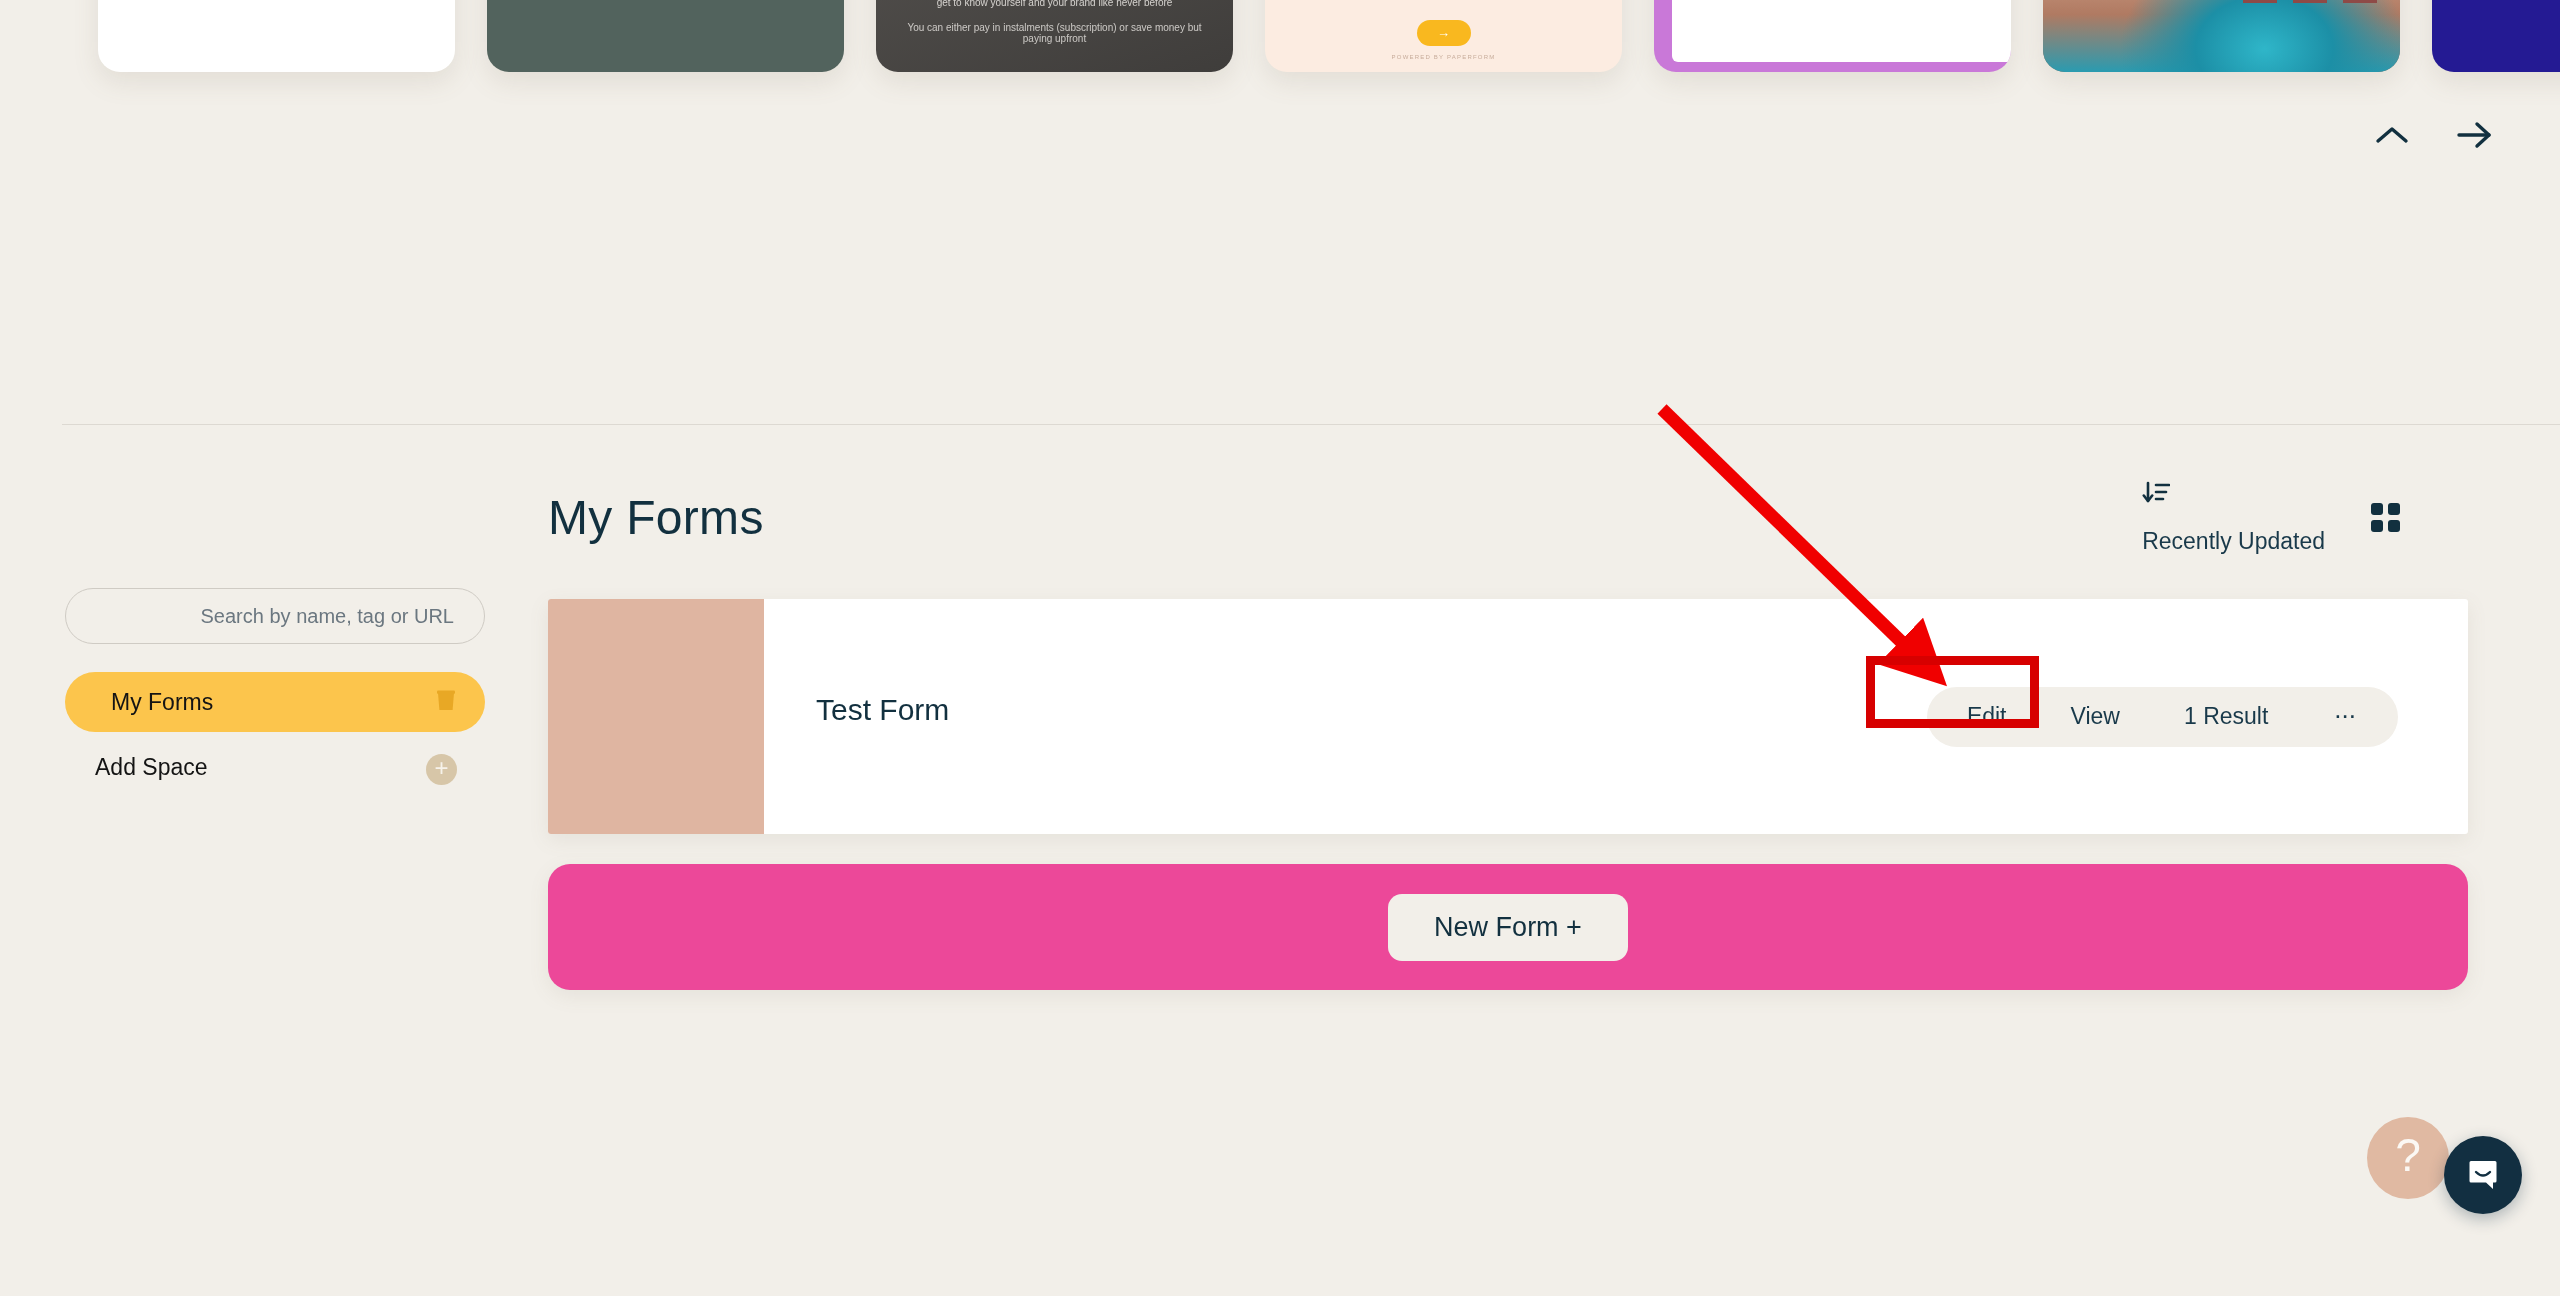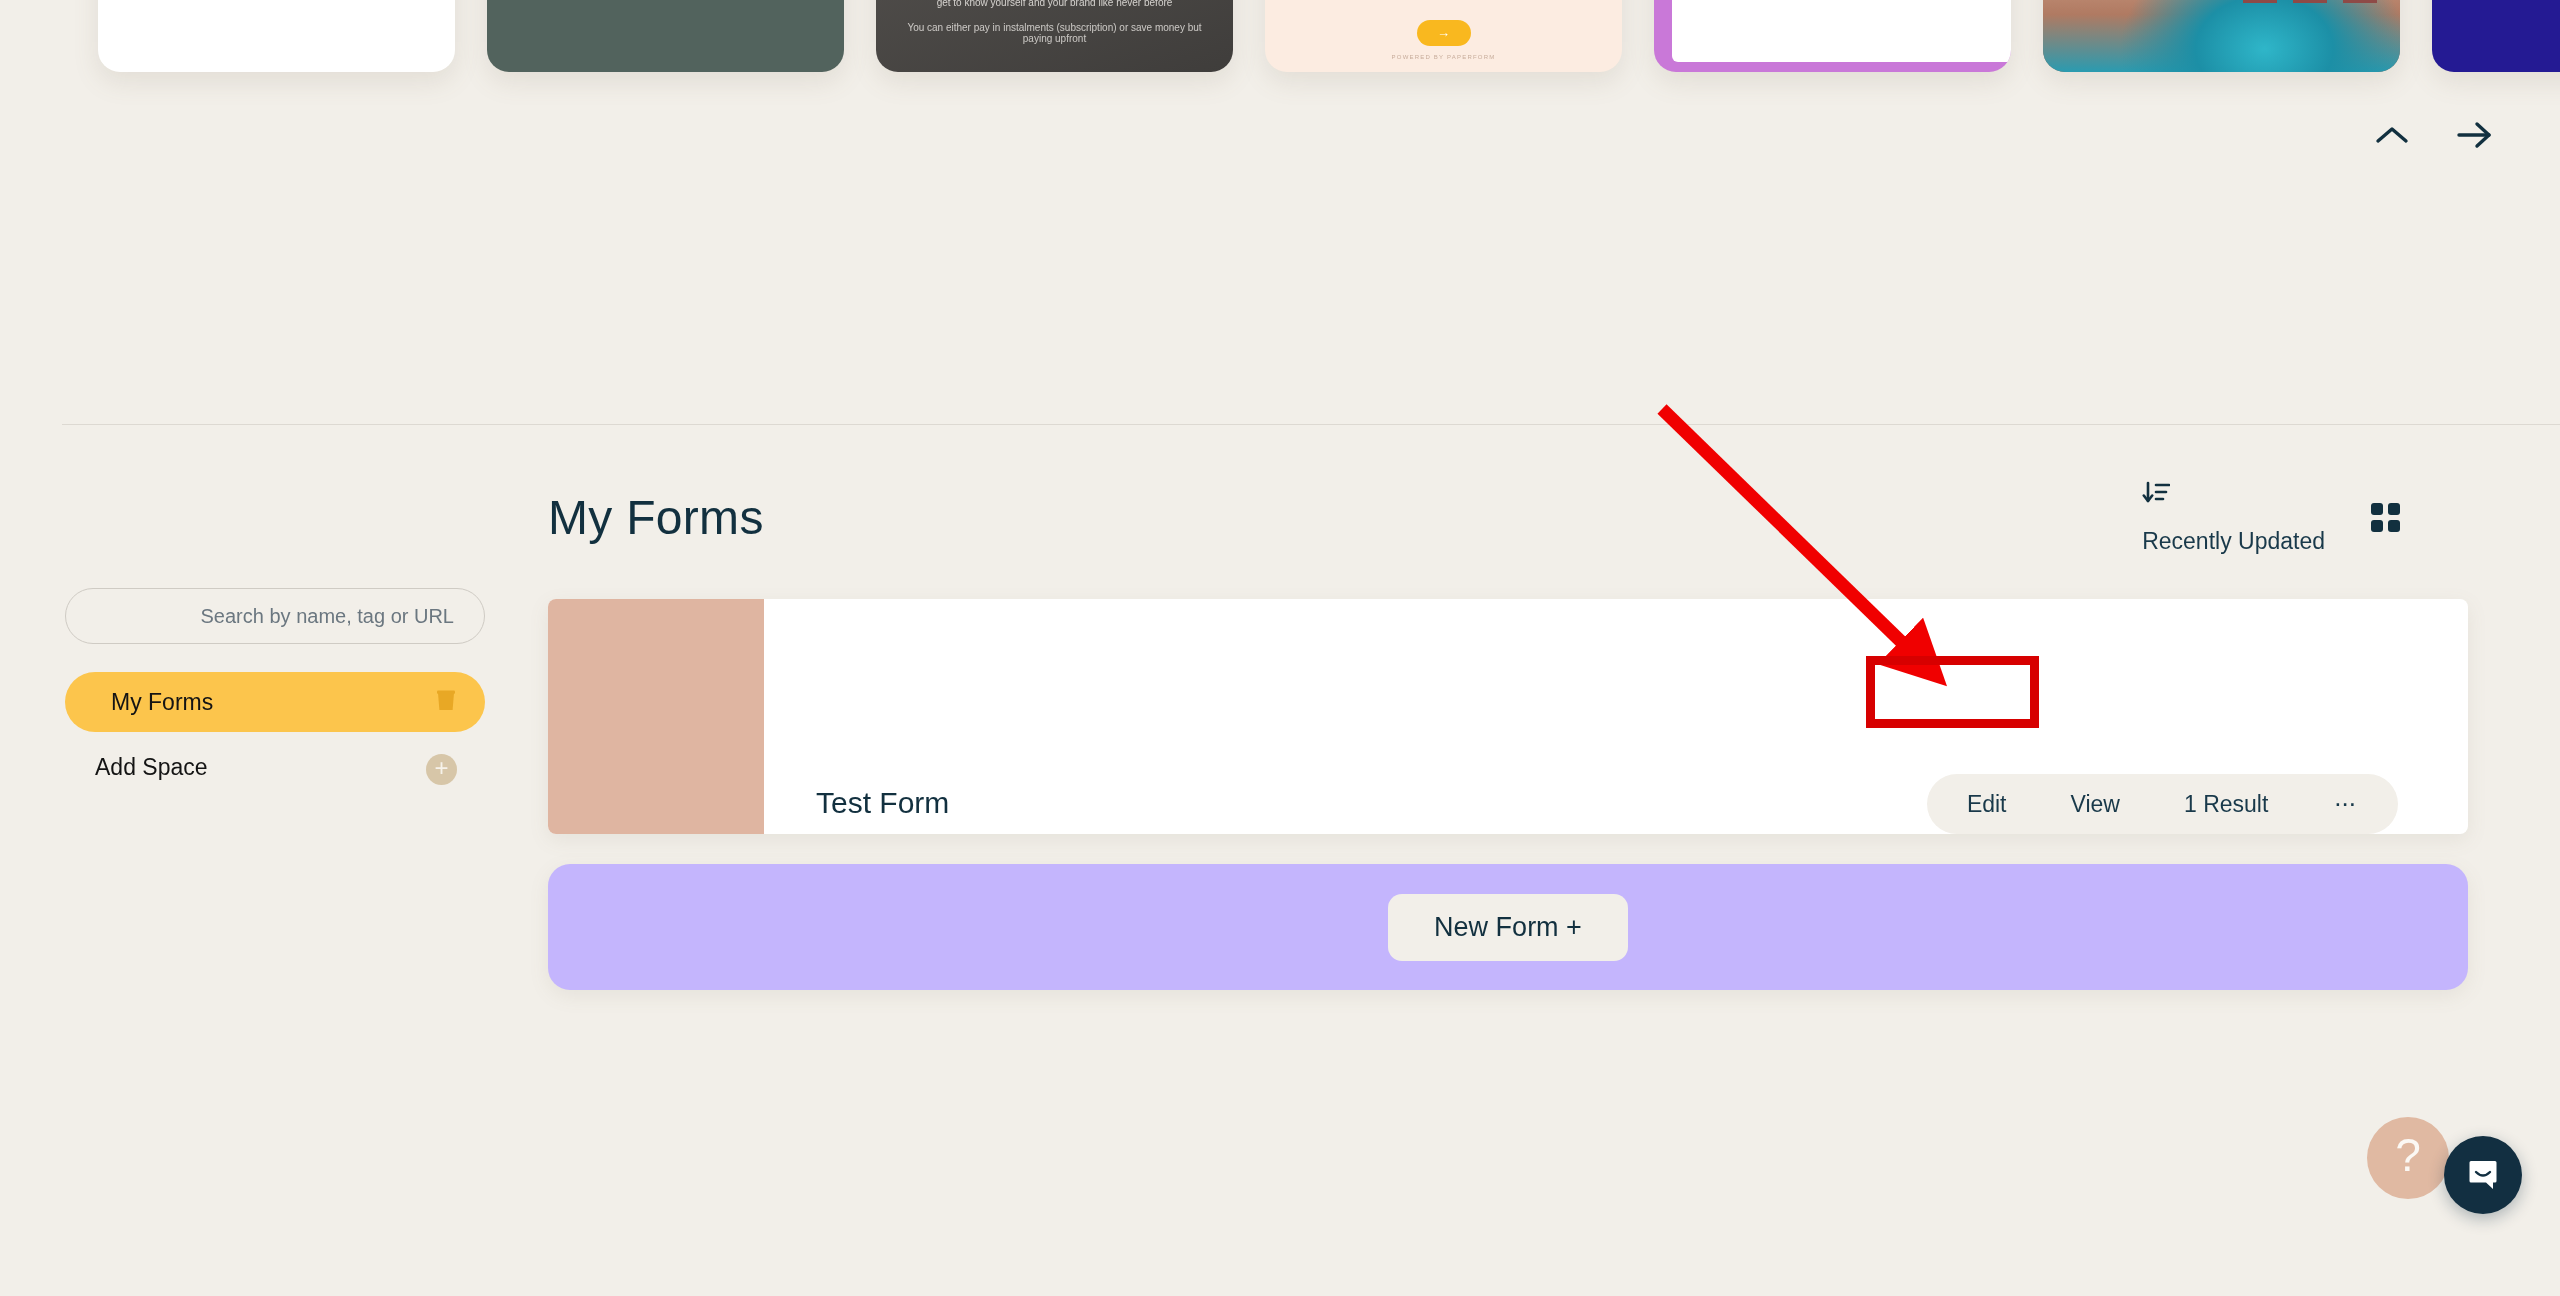--- a/index.html
+++ b/index.html
@@ -224,24 +224,24 @@
     gap: 5px;
     cursor: pointer;
   }
   .grid-icon i { background: #12303f; border-radius: 3px; display: block; }
 
   
   .form-card {
     width: 1920px;
     height: 235px;
     background: #ffffff;
-    border-radius: 8px;
+    border-radius: 3px;
     box-shadow: 0 6px 20px rgba(130,115,95,0.10);
     display: flex;
-    align-items: flex-end;
+    align-items: center;
     overflow: hidden;
     position: relative;
   }
   .form-thumb {
     width: 216px;
     height: 235px;
     background: #dfb5a1;
     flex: 0 0 auto;
   }
   .form-meta { padding-left: 52px; flex: 1 1 auto; }
@@ -268,21 +268,21 @@
     font-family: "Liberation Sans", sans-serif;
     white-space: nowrap;
   }
   .action-btn.dots { font-size: 26px; padding: 0 34px 14px 34px; align-items: center; }
 
   
   .newform-card {
     margin-top: 30px;
     width: 1920px;
     height: 126px;
-    background: #c4b5fd;
+    background: #ec4899;
     border-radius: 22px;
     box-shadow: 0 6px 20px rgba(130,115,95,0.10);
     display: flex;
     align-items: center;
     justify-content: center;
   }
   .newform-btn {
     background: #f2efe9;
     border: none;
     border-radius: 14px;

